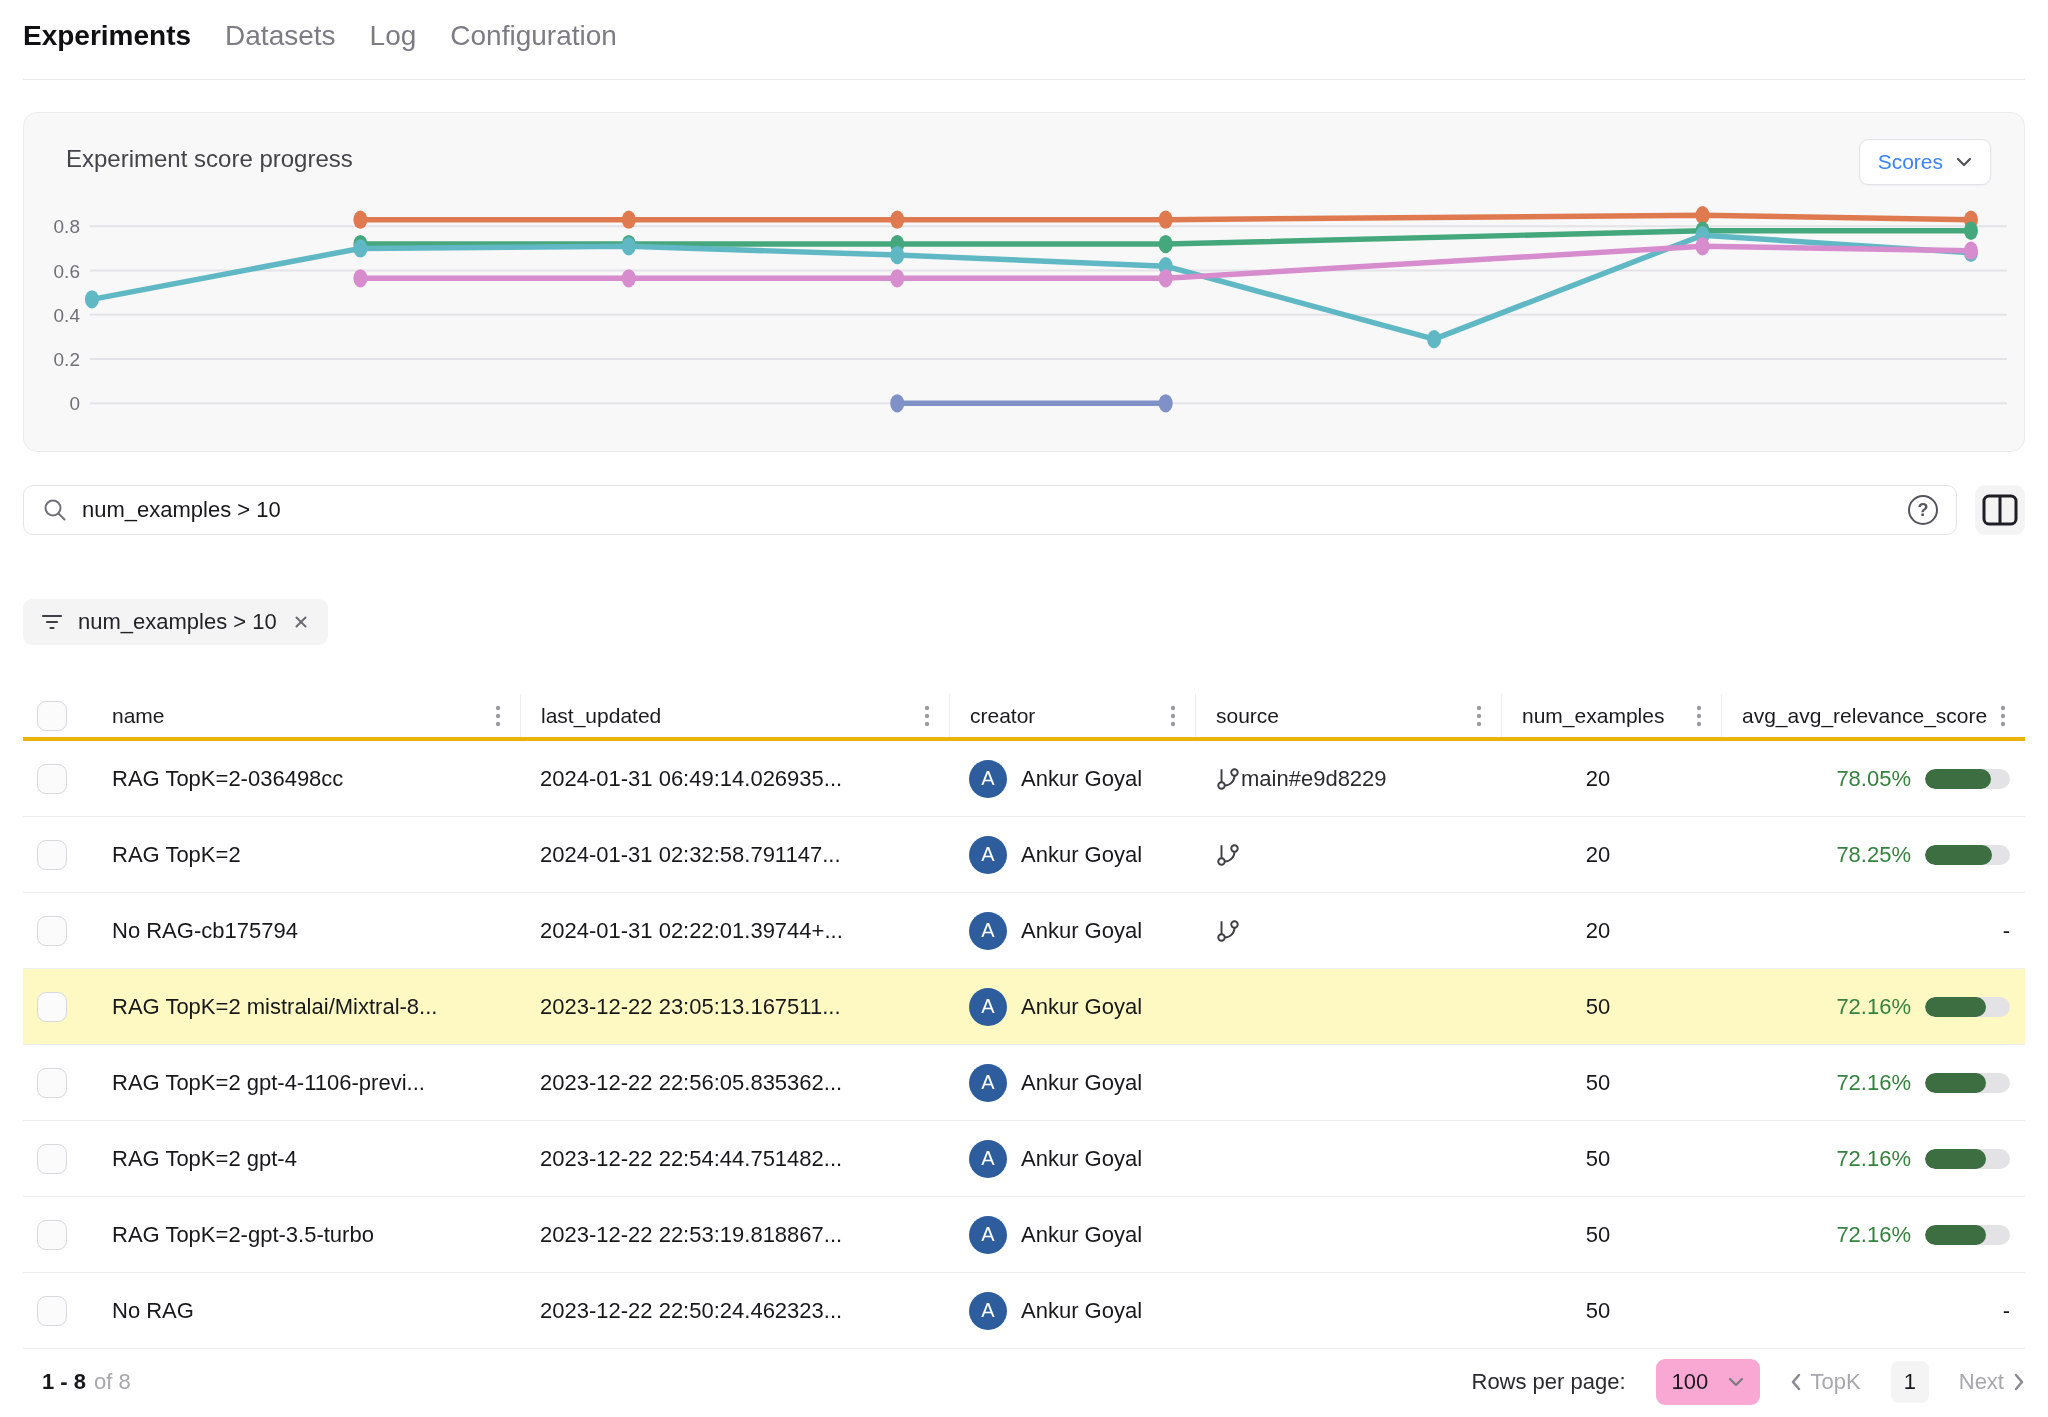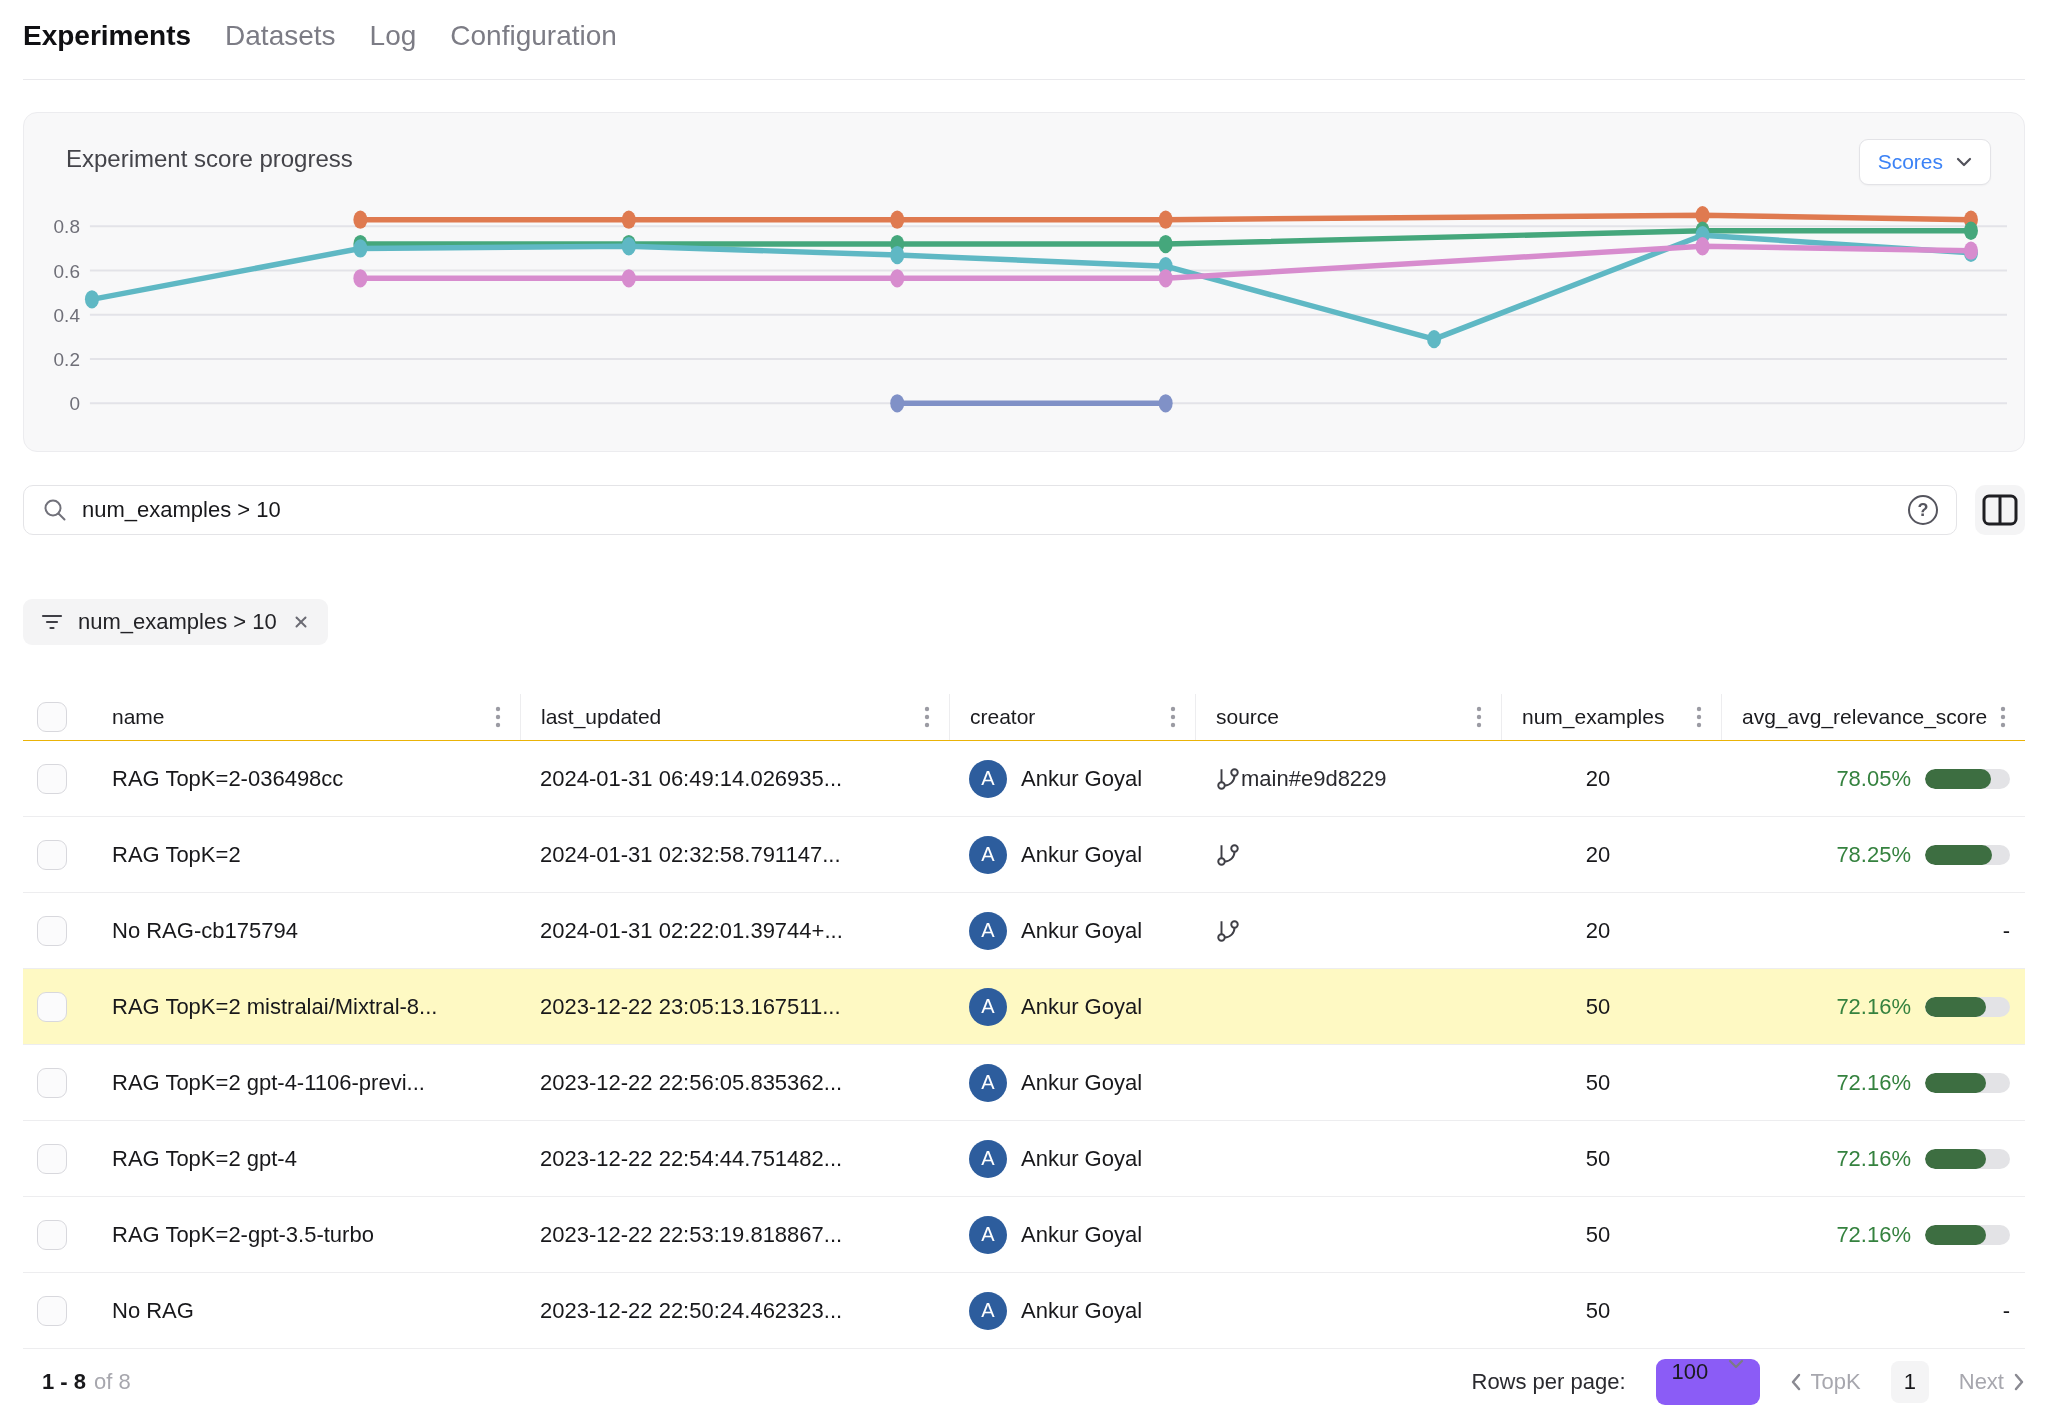--- a/index.html
+++ b/index.html
@@ -36,21 +36,21 @@
 
   
   .chip-row { margin:64px 23px 0; height:46px; }
   .chip { display:inline-flex; align-items:center; gap:14px; height:46px; padding:0 17px;
           background:#F4F4F5; border-radius:9px; font-size:22px; color:#232327; }
   .chip-close { display:flex; align-items:center; cursor:pointer; }
 
   
   .table { margin:49px 23px 0; width:2002px; }
   .grid-cols { display:grid; grid-template-columns:69px 428px 429px 246px 306px 220px 304px; }
-  .thead { height:47px; border-bottom:1px solid #eab308; font-size:21px; color:#1B1B1F; }
+  .thead { height:47px; border-bottom:4px solid #eab308; font-size:21px; color:#1B1B1F; }
   .th { display:flex; align-items:center; justify-content:space-between;
         padding:0 13px 0 20px; height:100%; }
   .th + .th { border-left:1px solid #EDEDEF; }
   .th-check { display:flex; align-items:center; padding-left:14px; height:100%; }
   .checkbox { width:30px; height:30px; border:1.5px solid #D8D8DD; border-radius:9px;
               background:#FBFBFC; cursor:pointer; flex:none; }
   .row { height:76px; border-bottom:1px solid #EDEDEF; align-items:center; font-size:22px; }
   .row.shaded { background:#fef9c3; }
   .td { display:flex; align-items:center; padding-left:20px; overflow:hidden; white-space:nowrap; }
   .td-check { padding-left:14px; }
@@ -66,22 +66,22 @@
   .bar-fill { height:100%; background:#3D6E41; border-radius:10px; }
   .dash { color:#18181B; }
 
   
   .tfoot { margin:0 23px; height:66px; display:flex; align-items:center;
            justify-content:space-between; padding-left:19px; font-size:22px; }
   .range-strong { font-weight:700; color:#18181B; }
   .range-of { color:#A7A7AE; margin-left:8px; }
   .foot-right { display:flex; align-items:center; gap:30px; }
   .rpp-label { color:#2A2A2F; }
-  .rpp-select { width:104px; height:46px; background:#8b5cf6; border-radius:9px;
-                display:flex; justify-content:space-between;
+  .rpp-select { width:104px; height:46px; background:#f9a8d4; border-radius:9px;
+                display:flex; align-items:center; justify-content:space-between;
                 padding:0 16px; cursor:pointer; color:#1B1B1F; }
   .pager-btn { display:flex; align-items:center; gap:9px; color:#A7A7AE; cursor:pointer; }
   .page-num { width:38px; height:42px; background:#F4F4F5; border-radius:8px;
               display:flex; align-items:center; justify-content:center; color:#18181B; cursor:pointer; }
 </style>
 </head>
 <body>
 
 <div class="nav">
   <span class="nav-item active">Experiments</span>

